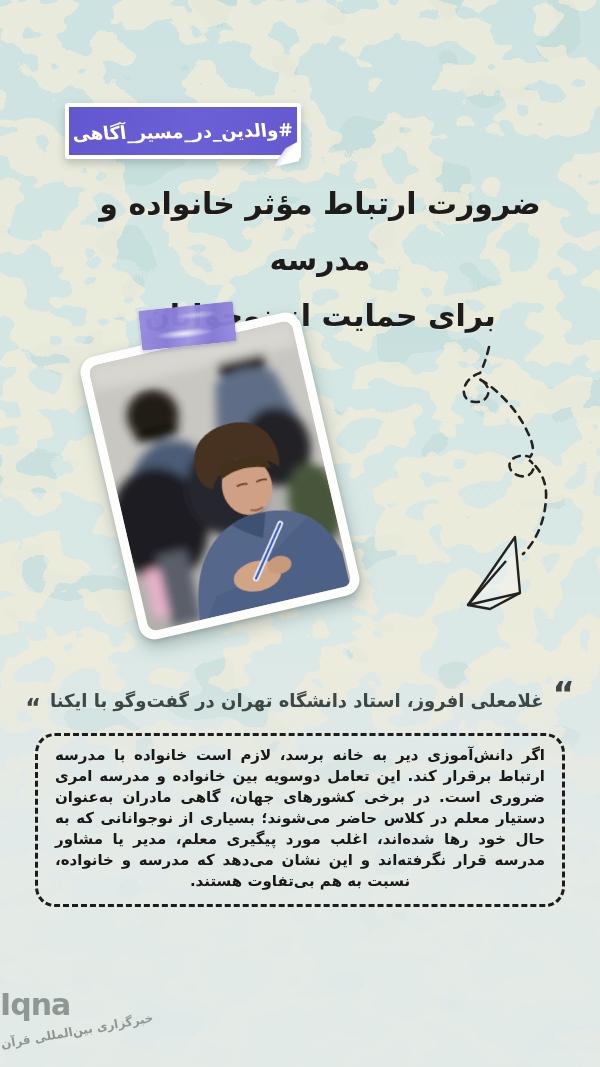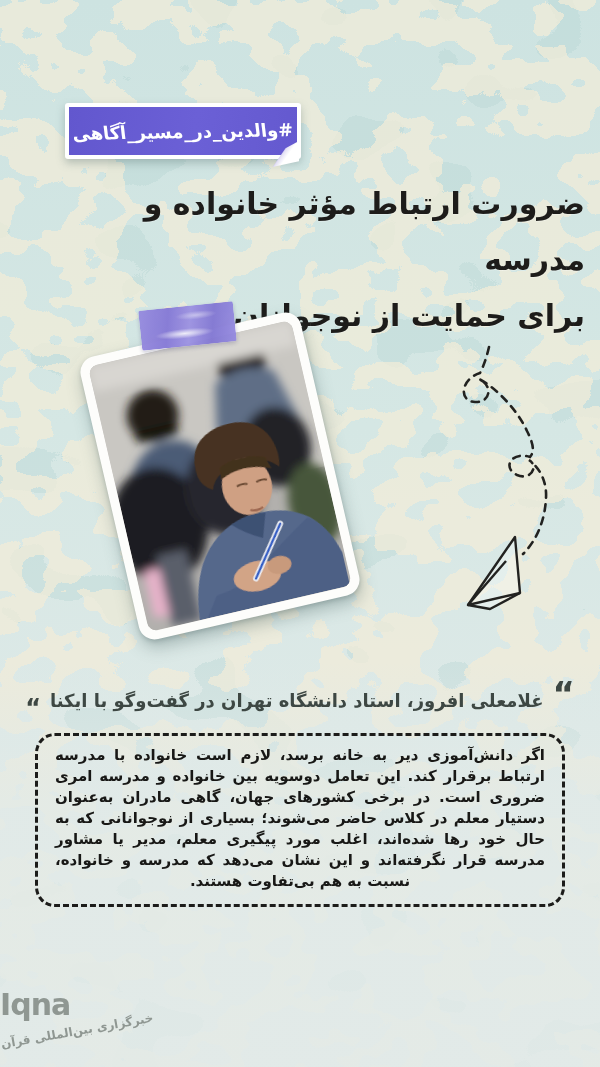--- a/index.html
+++ b/index.html
@@ -30,21 +30,21 @@
   .banner-curl {
     position:absolute; right:2px; bottom:-8px; width:30px; height:26px;
     background:linear-gradient(305deg,#ffffff 40%, #e5e2f5 52%, #b4abe8 60%, #7468d4 72%);
     clip-path:polygon(100% 0, 100% 78%, 12% 100%, 55% 28%);
     filter:drop-shadow(-2px 3px 3px rgba(60,60,90,.45));
   }
 
   
   .headline {
     position:absolute; left:55px; right:15px; top:176px;
-    direction:rtl; color:#1d1c1a;
+    direction:rtl; text-align:center; color:#1d1c1a;
     font-weight:700; font-size:30px; line-height:56px;
     text-shadow:0 1px 0 rgba(255,255,255,.25);
   }
 
   
   .photo-card {
     position:absolute; left:107px; top:331px; width:226px; height:290px;
     background:#fdfdfb; border-radius:16px; padding:9px;
     transform:rotate(-13deg);
     box-shadow:0 8px 16px rgba(70,95,95,.35), 0 2px 4px rgba(70,95,95,.25);

